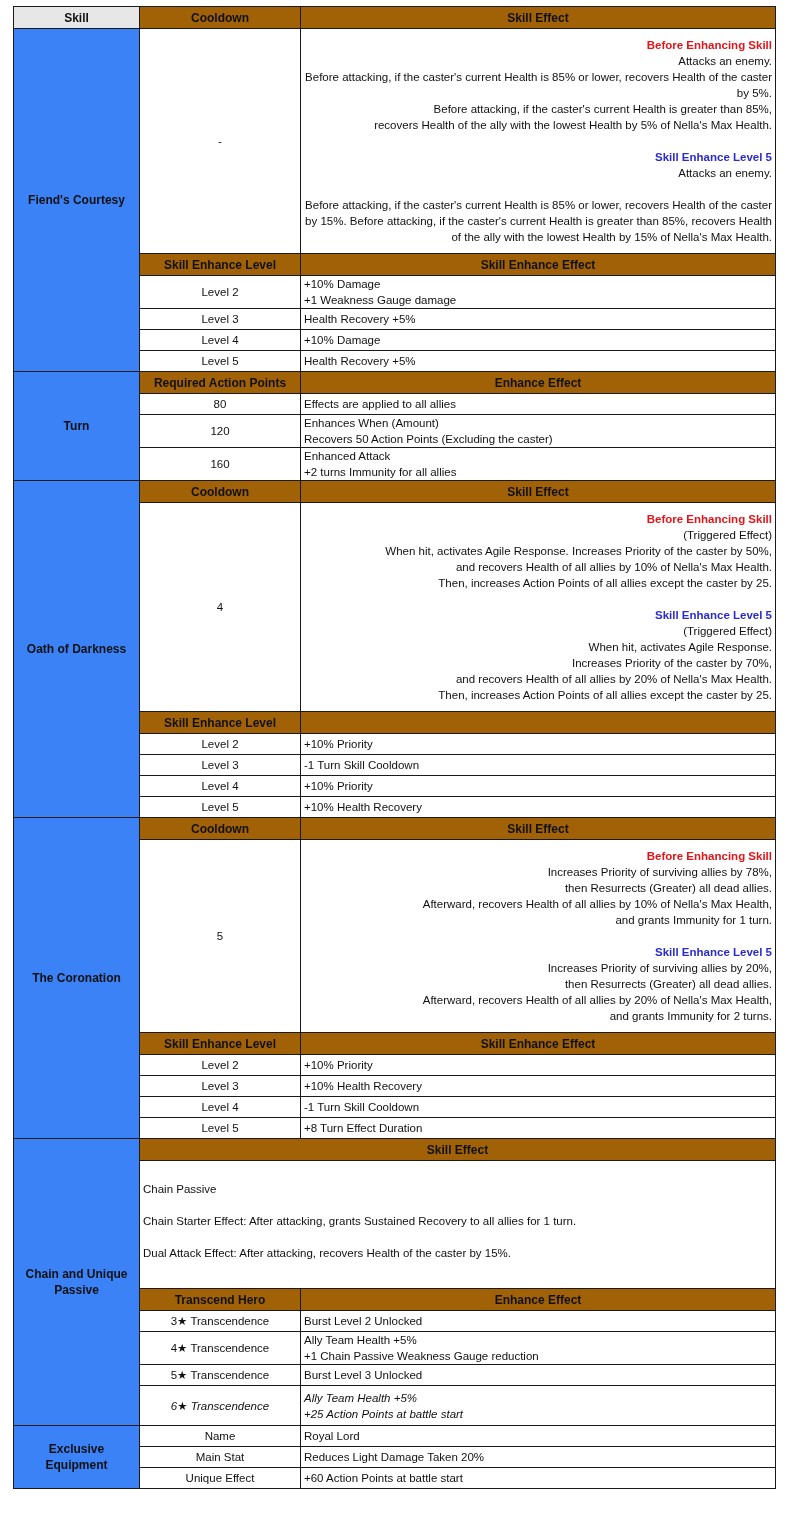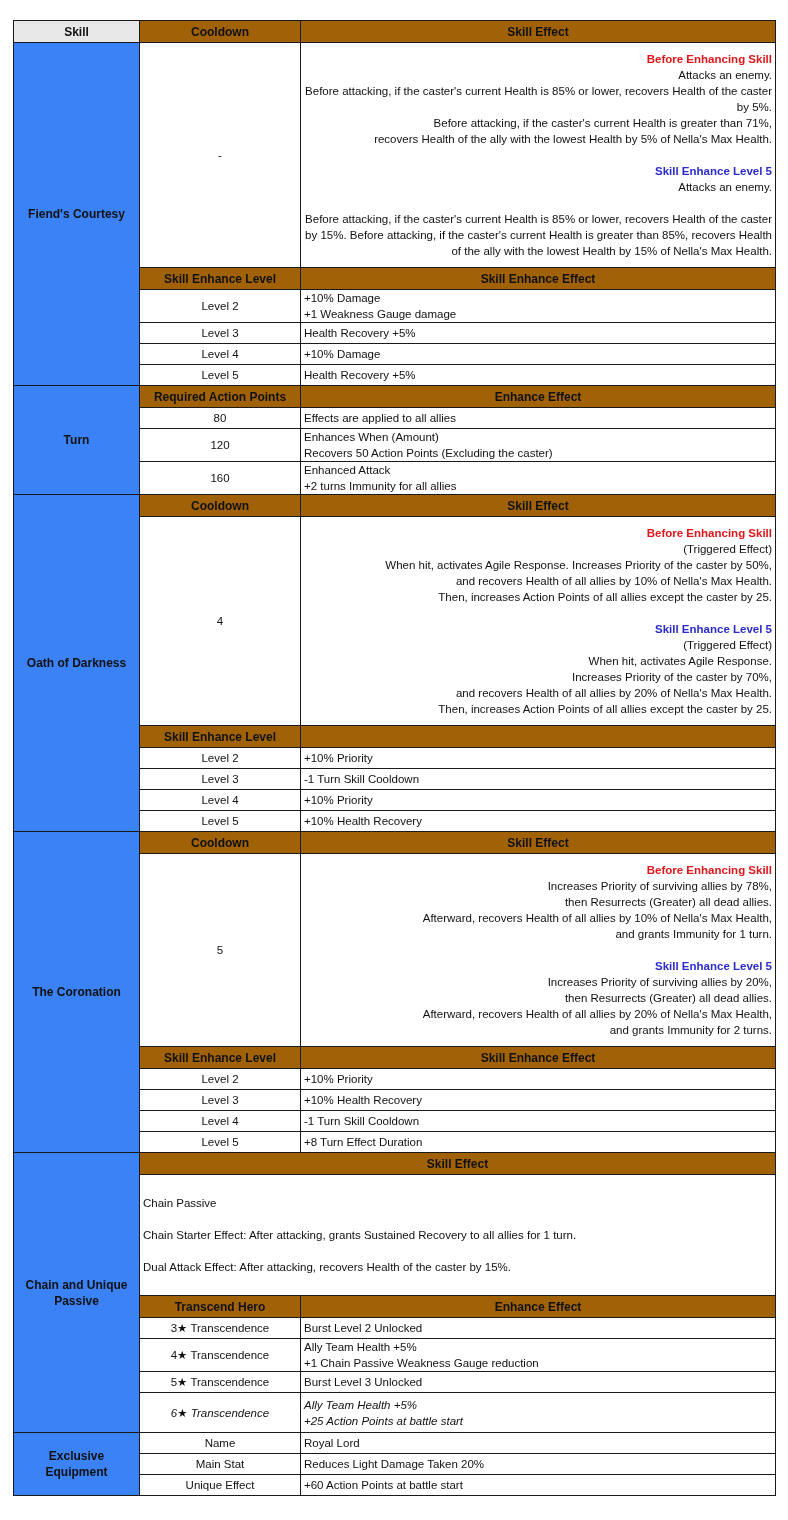--- a/index.html
+++ b/index.html
@@ -1,39 +1,39 @@
 <!DOCTYPE html>
 <html><head>
 <meta charset="utf-8">
 <style>
   html, body { margin: 0; padding: 0; background: #ffffff; }
   body { width: 788px; height: 1520px; position: relative; overflow: hidden;
          font-family: "Liberation Sans", "DejaVu Sans", sans-serif; color: #111; }
   table.skills {
-    position: absolute; left: 13px; top: 20px;
+    position: absolute; left: 13px; top: 6px;
     width: 762px; border-collapse: collapse; table-layout: fixed;
     font-size: 11.5px; line-height: 16px;
   }
   table.skills td { border: 1px solid #1a1a1a; padding: 0 3px; vertical-align: middle; }
   col.c1 { width: 126px; } col.c2 { width: 161px; } col.c3 { width: 475px; }
   .skillname { background: #3b82f6; text-align: center; font-weight: bold; font-size: 12px; }
   .hdr-gray { background: #e7e7e7; text-align: center; font-weight: bold; font-size: 12px; height: 21px; }
   .hdr { background: #a16207; text-align: center; font-weight: bold; font-size: 12px; height: 21px; }
   .center { text-align: center; }
   .row1 { height: 21px; }
   .row2 { height: 31px; }
   .row2b { height: 40px; font-style: italic; }
   .effect { padding-top: 8px !important; padding-bottom: 8px !important; }
   .effect .red { color: #e0161b; font-weight: bold; }
   .effect .blue { color: #2b2bcc; font-weight: bold; }
   .effect p { margin: 0; text-align: right; }
   .gap { height: 16px; }
   .passive { padding-top: 20px !important; padding-bottom: 20px !important; }
   .passive p { margin: 0 0 16px 0; }
-  .passive p:last-child { margin-bottom: 0; }
+  .passive p:last-child { margin-bottom: 7px; }
 </style>
 </head>
 <body>
 
 <table class="skills">
   <colgroup>
       <col class="c1">
       <col class="c2">
       <col class="c3">
     </colgroup>
@@ -45,21 +45,21 @@
       <td class="hdr">Skill Effect</td>
     </tr>
 
     <tr>
       <td class="skillname" rowspan="6">Fiend's Courtesy</td>
       <td class="center">-</td>
       <td class="effect">
         <p class="red">Before Enhancing Skill</p>
         <p>Attacks an enemy.</p>
         <p>Before attacking, if the caster's current Health is 85% or lower, recovers Health of the caster by 5%.</p>
-        <p>Before attacking, if the caster's current Health is greater than 71%,</p>
+        <p>Before attacking, if the caster's current Health is greater than 85%,</p>
         <p>recovers Health of the ally with the lowest Health by 5% of Nella's Max Health.</p>
         <div class="gap"></div>
         <p class="blue">Skill Enhance Level 5</p>
         <p>Attacks an enemy.</p>
         <div class="gap"></div>
         <p>Before attacking, if the caster's current Health is 85% or lower, recovers Health of the caster by 15%.  Before attacking, if the caster's current Health is greater than 85%, recovers Health of the ally with the lowest Health by 15% of Nella's Max Health.</p>
       </td>
     </tr>
     <tr>
       <td class="hdr">Skill Enhance Level</td>

